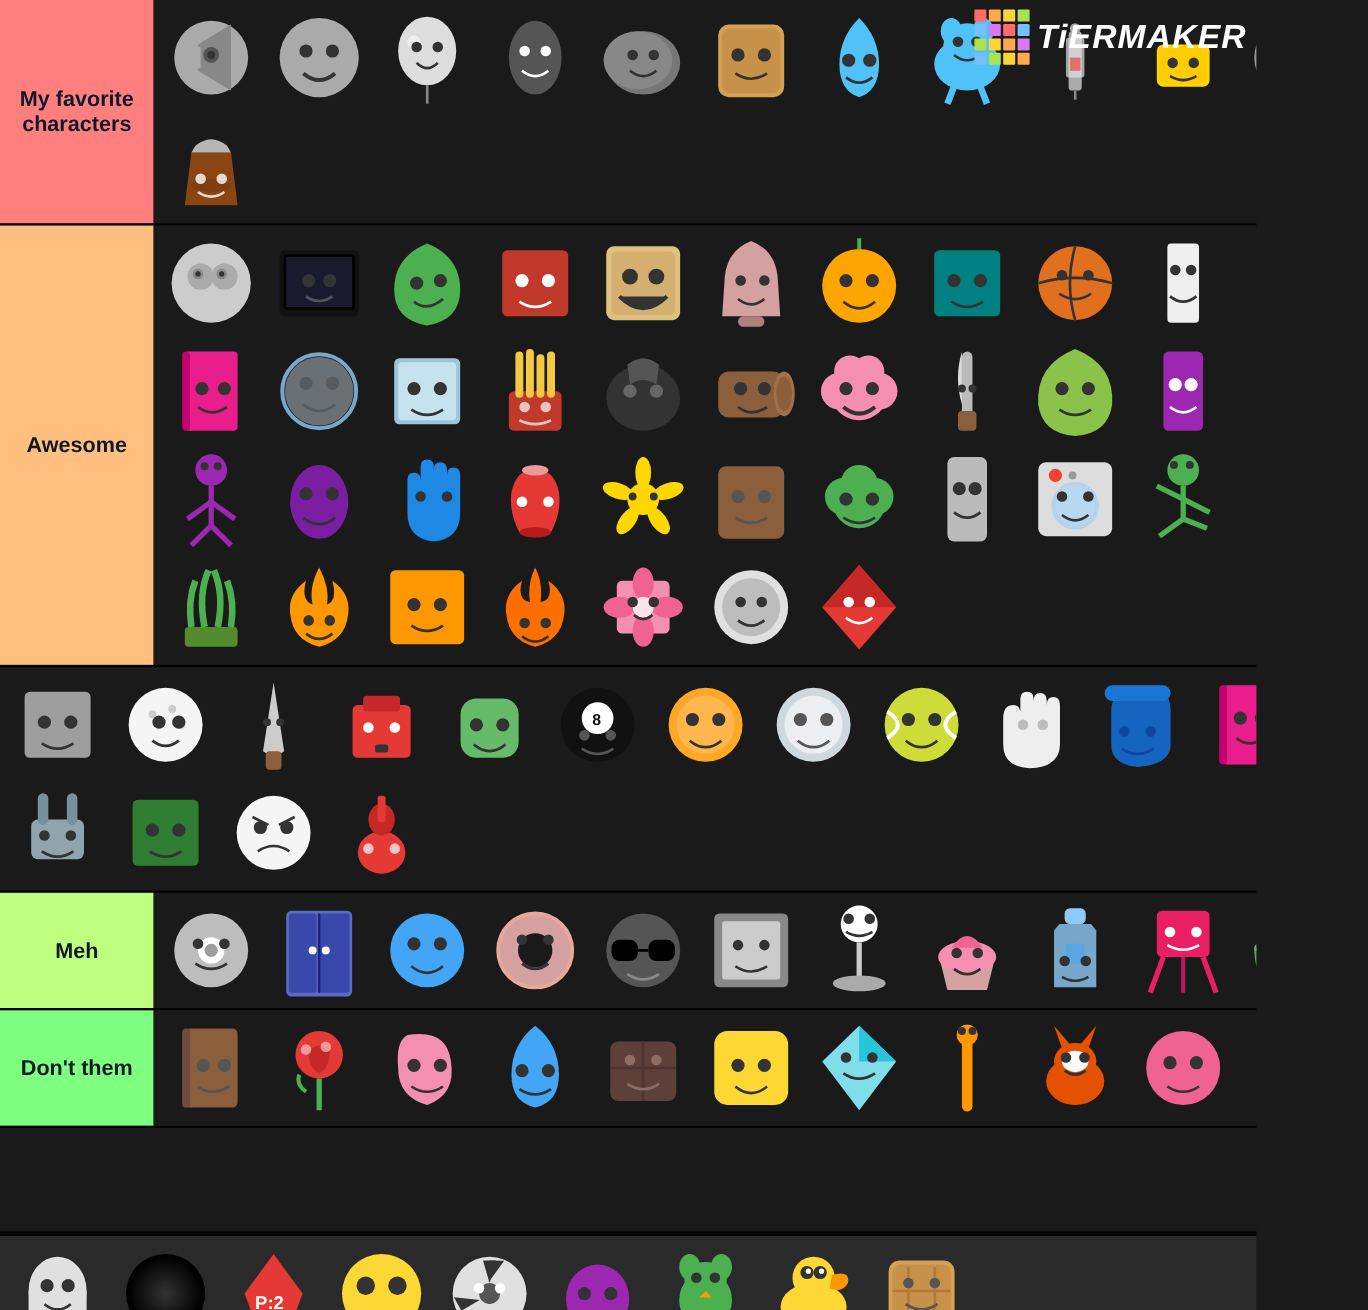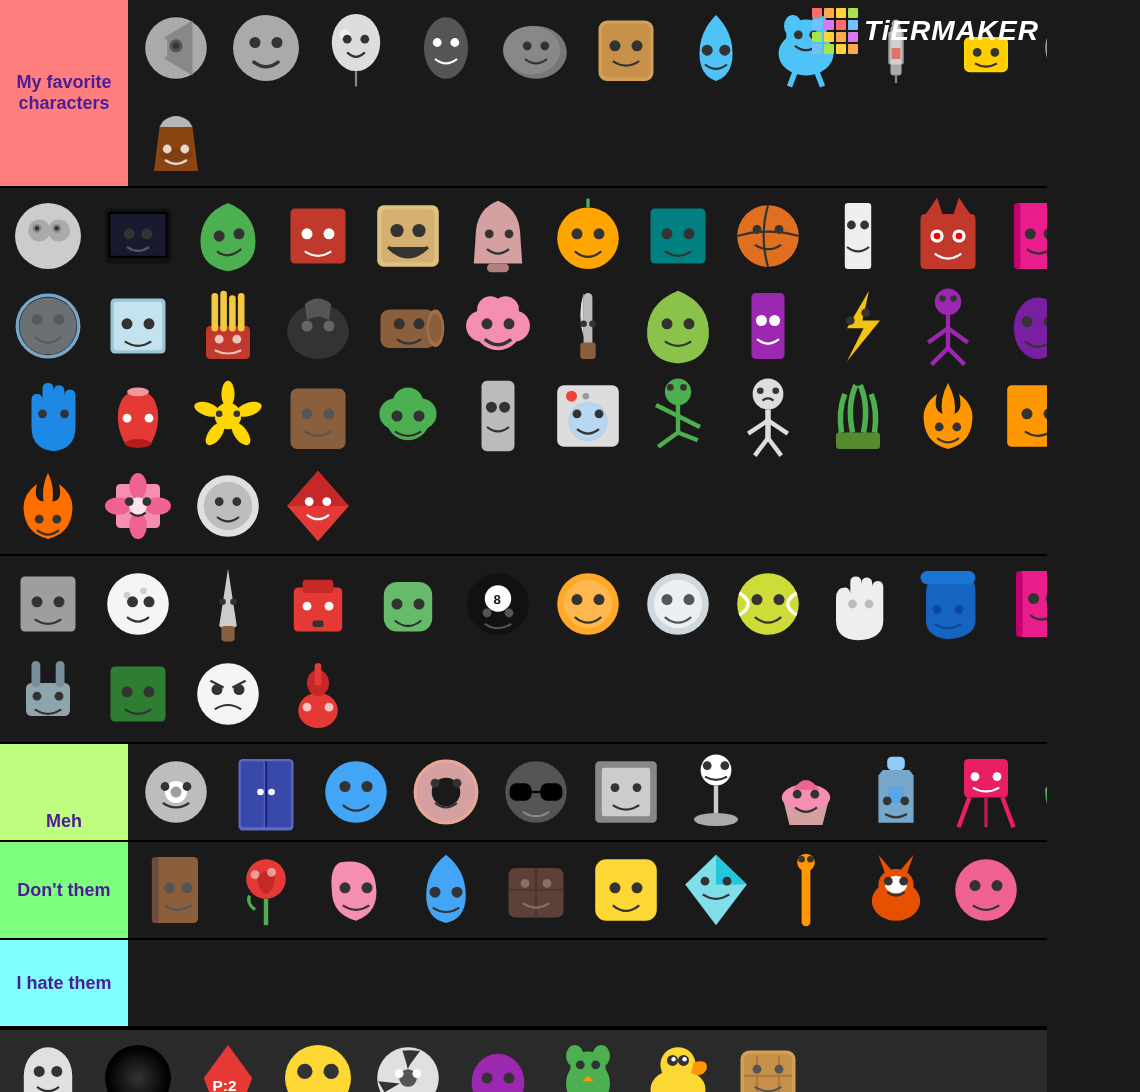--- a/index.html
+++ b/index.html
@@ -25,21 +25,21 @@
     }
 
     .tier-label {
       width: 128px;
       min-width: 128px;
       display: flex;
       align-items: center;
       justify-content: center;
       font-size: 18px;
       font-weight: bold;
-      color: #4c1d95;
+      color: #0f172a;
       text-align: center;
       padding: 8px;
       flex-shrink: 0;
     }
 
     .tier-content {
       flex: 1;
       display: flex;
       flex-wrap: wrap;
       align-content: flex-start;
@@ -58,21 +58,21 @@
       color: #fff;
       text-align: center;
       overflow: hidden;
       flex-shrink: 0;
     }
 
     
     .tier-my-fav { background-color: #ff7f7f; }
     .tier-awesome { background-color: #ffbf7f; }
     .tier-cool { background-color: #ffff7f; }
-    .tier-meh { background-color: #bfff7f; align-items: flex-end; }
+    .tier-meh { background-color: #bfff7f; }
     .tier-dont-like { background-color: #7fff7f; }
     .tier-hate { background-color: #7fffff; }
 
     
     .header {
       position: absolute;
       top: 8px;
       right: 8px;
       display: flex;
       align-items: center;
@@ -280,20 +280,23 @@
               <ellipse cx="40" cy="55" rx="15" ry="5" fill="#6B3410" opacity="0.4"></ellipse>
               <circle cx="32" cy="50" r="4" fill="#fff" opacity="0.8"></circle>
               <circle cx="48" cy="50" r="4" fill="#fff" opacity="0.8"></circle>
               <path d="M30 60 Q40 67 50 60" stroke="#fff" stroke-width="2" fill="none" opacity="0.8"></path>
             </svg>
         </div>
       </div>
     </div>
 
     <div class="tier-row" style="min-height:310px;">
+      <div class="tier-label tier-awesome">
+        <span>Awesome</span>
+      </div>
       <div class="tier-content">
 
         <div class="char-slot">
           <svg viewBox="0 0 80 80">
               <circle cx="40" cy="40" r="30" fill="#ccc"></circle>
               <circle cx="32" cy="35" r="10" fill="#aaa"></circle>
               <circle cx="30" cy="33" r="4" fill="#888"></circle>
               <circle cx="30" cy="33" r="2" fill="#333"></circle>
               <circle cx="50" cy="35" r="10" fill="#aaa"></circle>
               <circle cx="48" cy="33" r="4" fill="#888"></circle>
@@ -1122,23 +1125,20 @@
               <ellipse cx="40" cy="42" rx="20" ry="26" fill="#f5f5f5"></ellipse>
               <circle cx="32" cy="36" r="4" fill="#333"></circle>
               <circle cx="48" cy="36" r="4" fill="#333"></circle>
               <path d="M30 52 Q40 60 50 52" stroke="#333" stroke-width="2" fill="none"></path>
             </svg>
         </div>
       </div>
     </div>
 
     <div class="tier-row" style="min-height:88px;">
-      <div class="tier-label tier-hate">
-        <span>I hate them</span>
-      </div>
       <div class="tier-content">
         
       </div>
     </div>
 
     <div class="unranked-row">
       <div class="unranked-content">
 
         <div class="char-slot">
           <svg viewBox="0 0 80 80">

